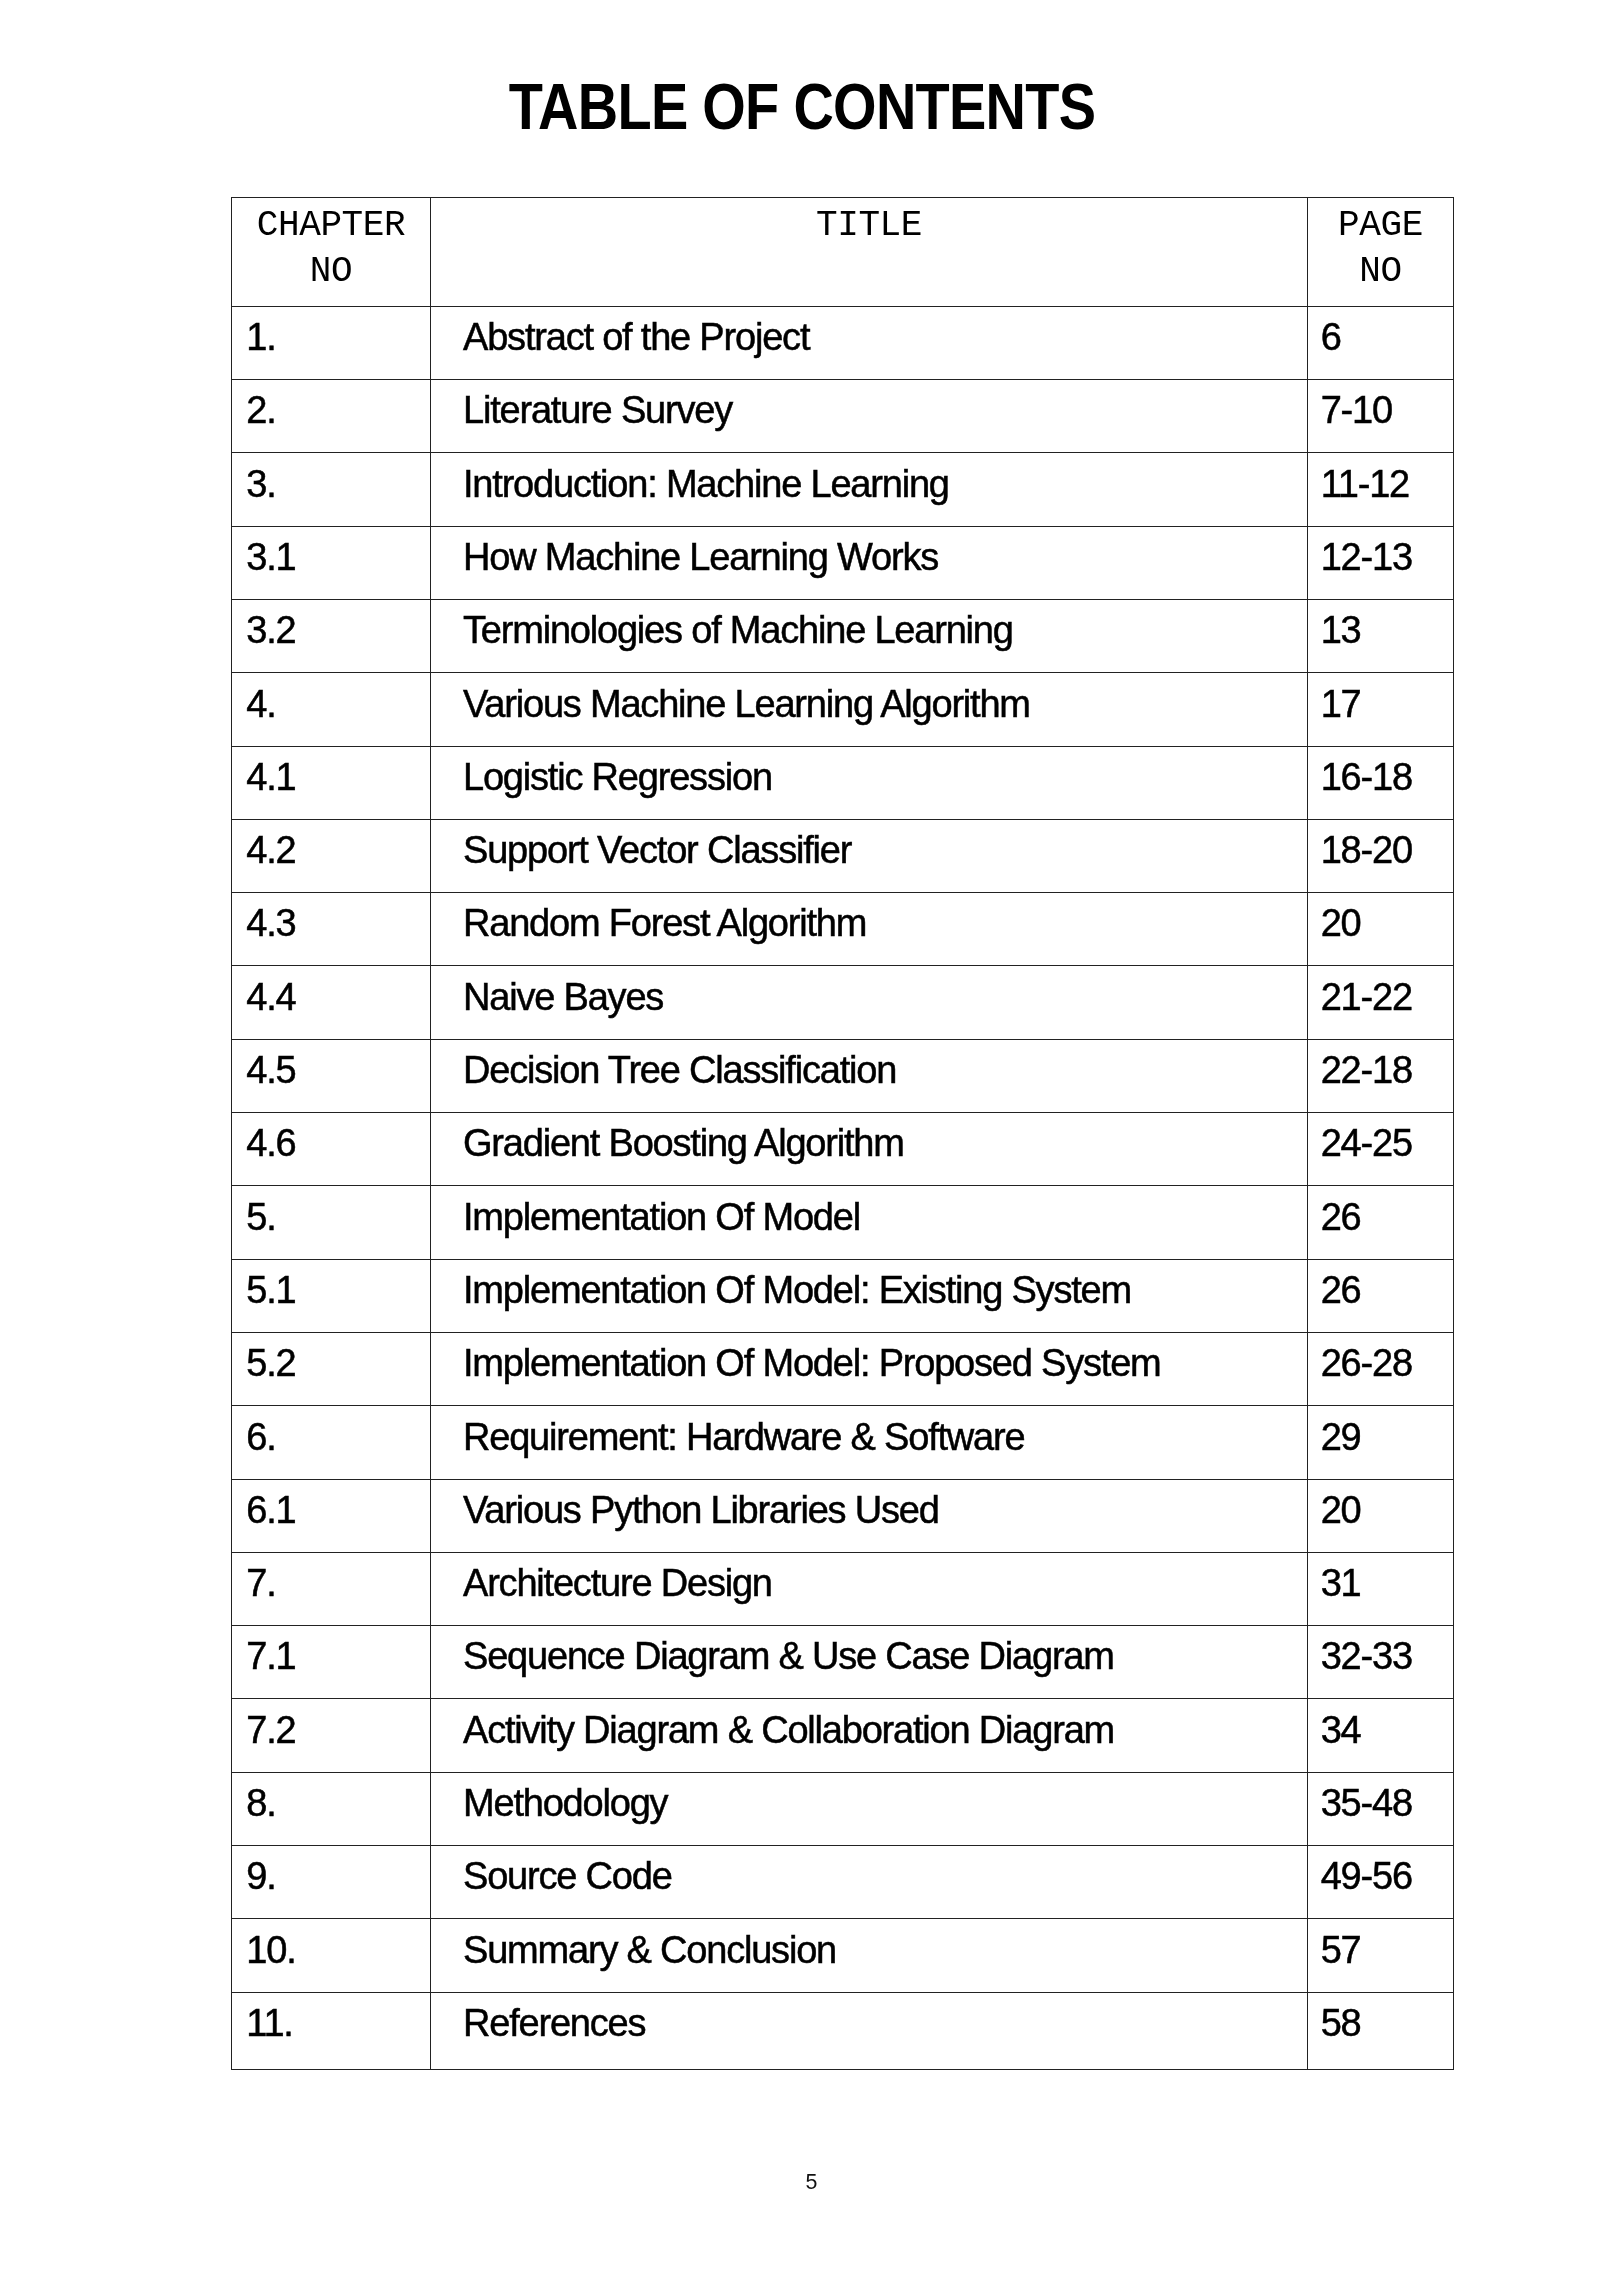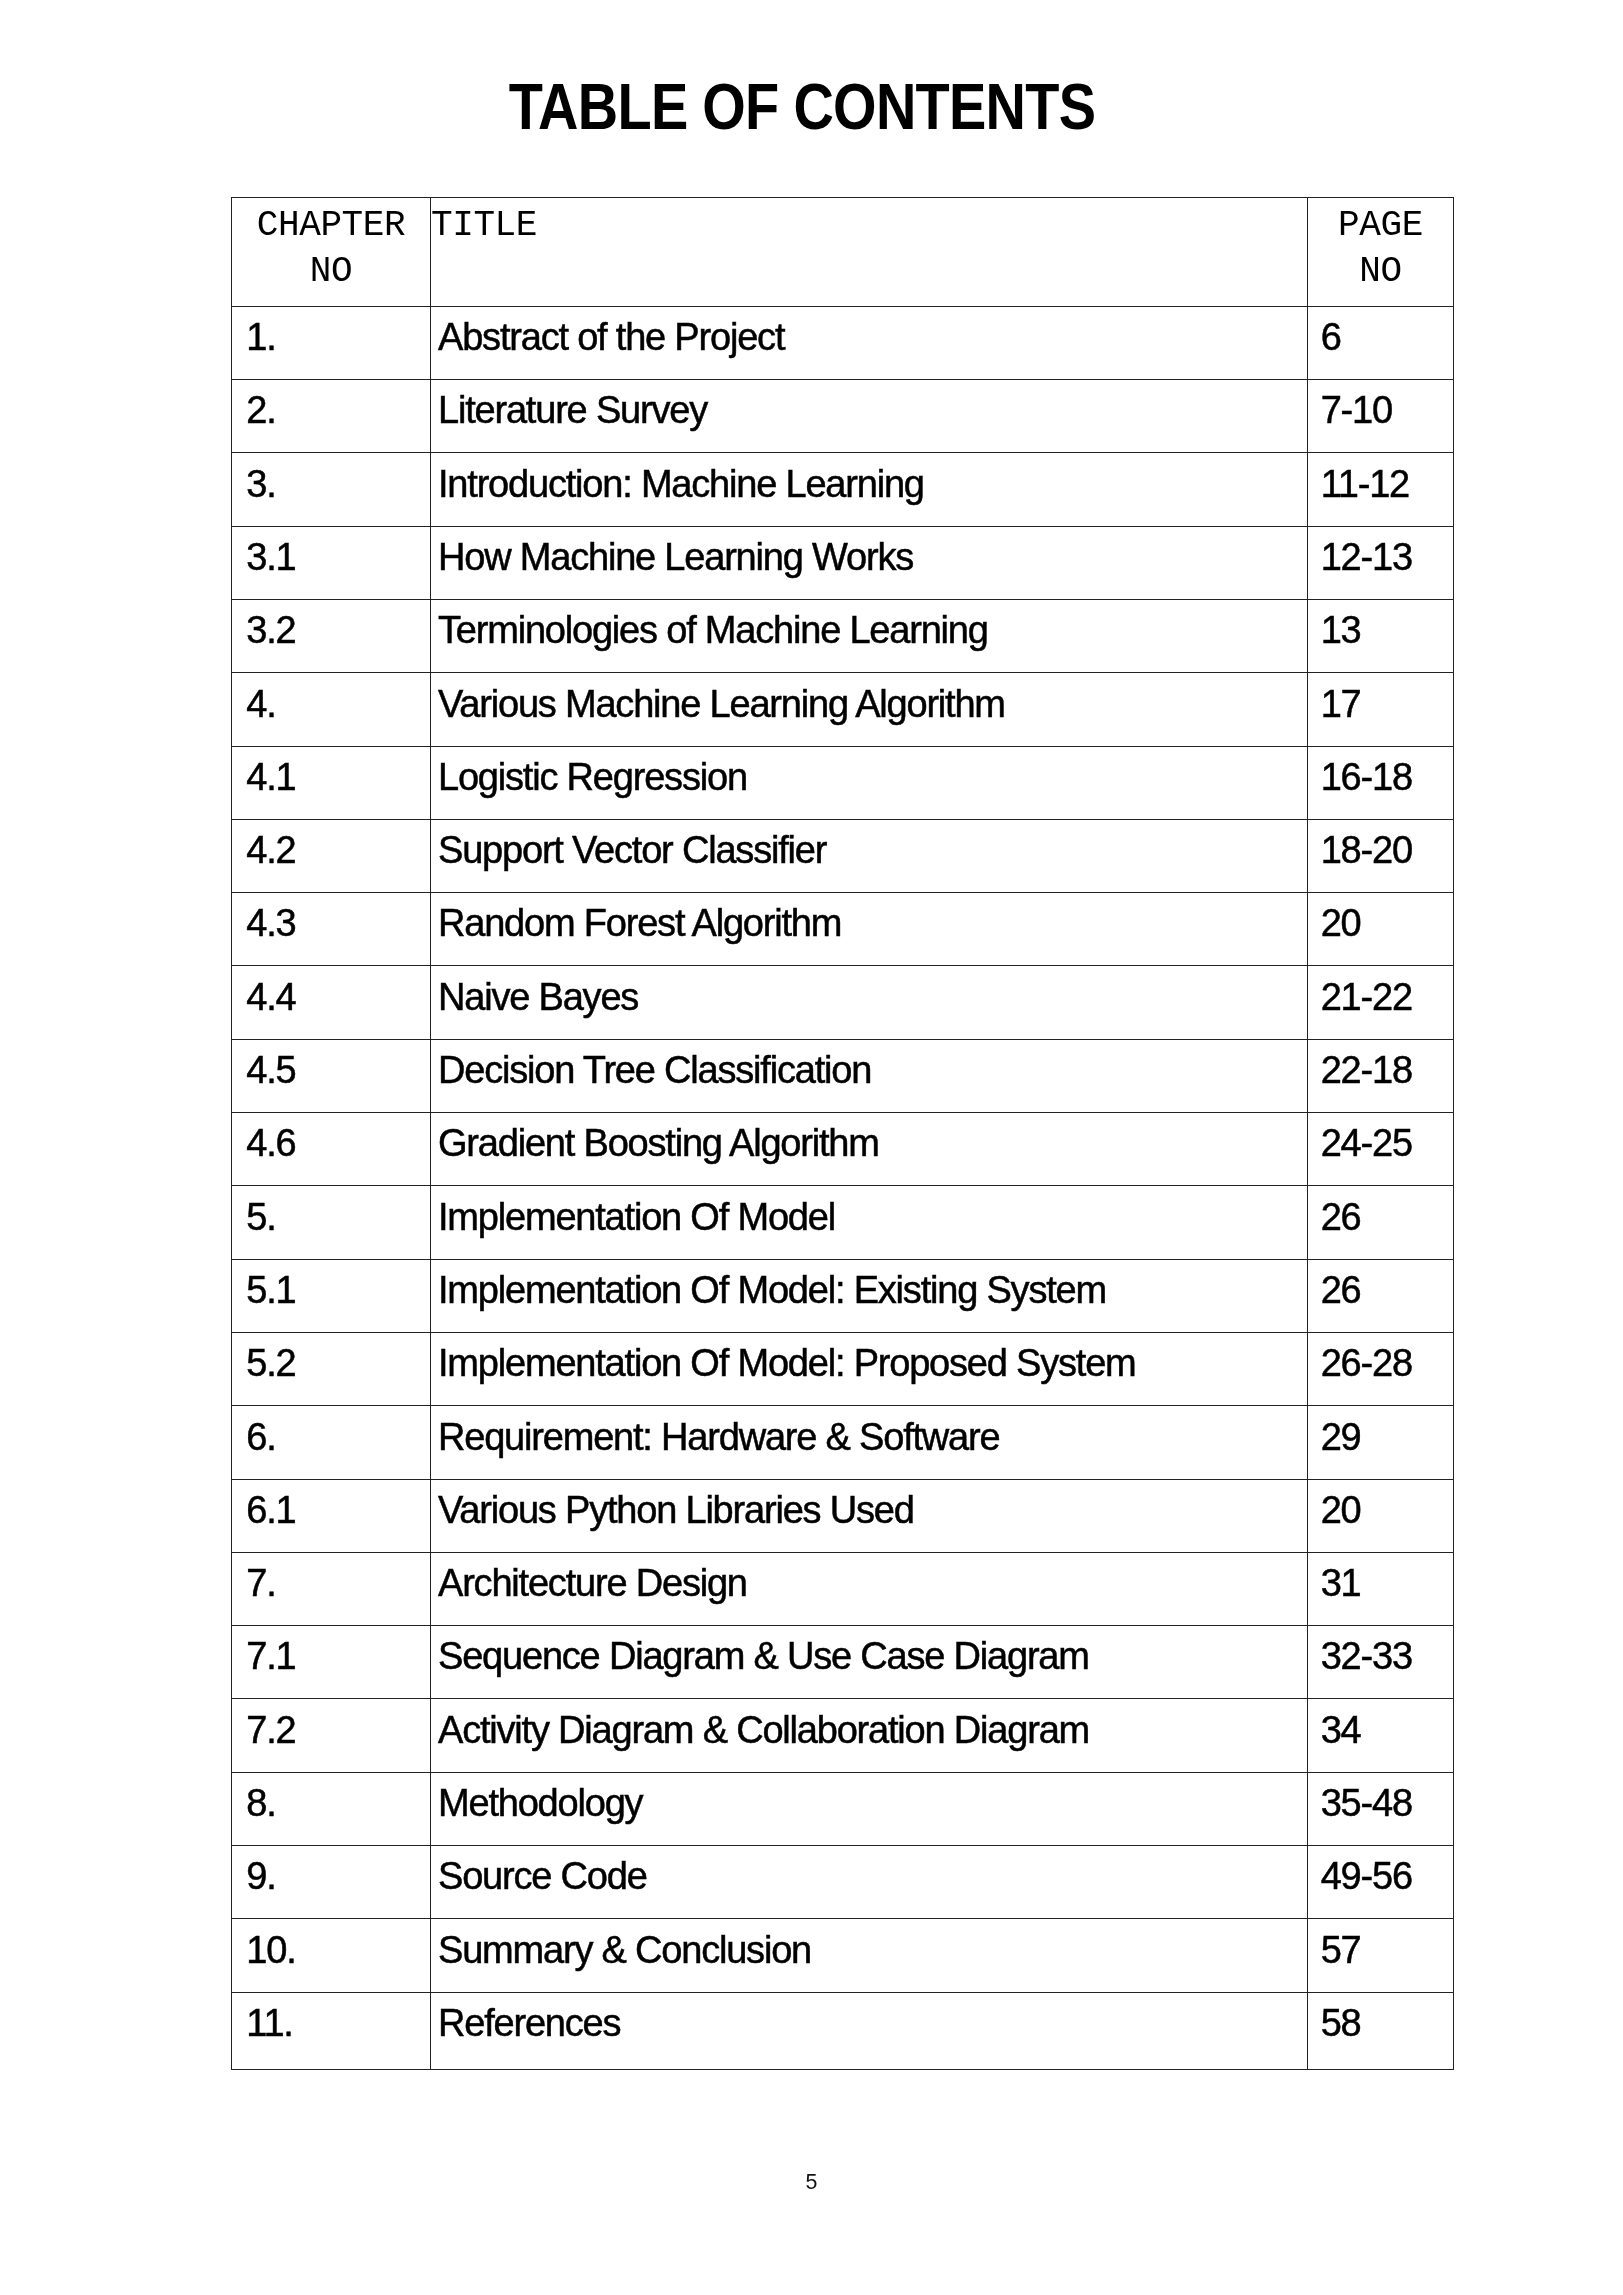--- a/index.html
+++ b/index.html
@@ -55,32 +55,32 @@
   table.toc th {
     height: 103px;
     font-weight: 400;
     font-size: 36px;
     line-height: 46px;
     text-align: center;
     padding-top: 4.8px;
     letter-spacing: -0.4px;
     font-family: Liberation Mono, monospace;
   }
-  table.toc th.th-title { text-align: left; }
+  table.toc th.th-title { text-align: center; }
   table.toc td {
     height: 66px;
     font-size: 38px;
     line-height: 48px;
     padding-top: 6.3px;
     letter-spacing: -1.2px;
     font-weight: 400;
     -webkit-text-stroke: 0.5px #000;
   }
   table.toc td.td-no { padding-left: 14.3px; }
-  table.toc td.td-title { padding-left: 7px; }
+  table.toc td.td-title { padding-left: 32px; }
   table.toc td.td-page { padding-left: 12.7px; }
   table.toc tr.last td { height: 70px; }
   .page-number {
     position: absolute;
     left: 0;
     width: 1623px;
     top: 2170px;
     text-align: center;
     font-family: "Liberation Sans", sans-serif;
     font-size: 21.4px;

